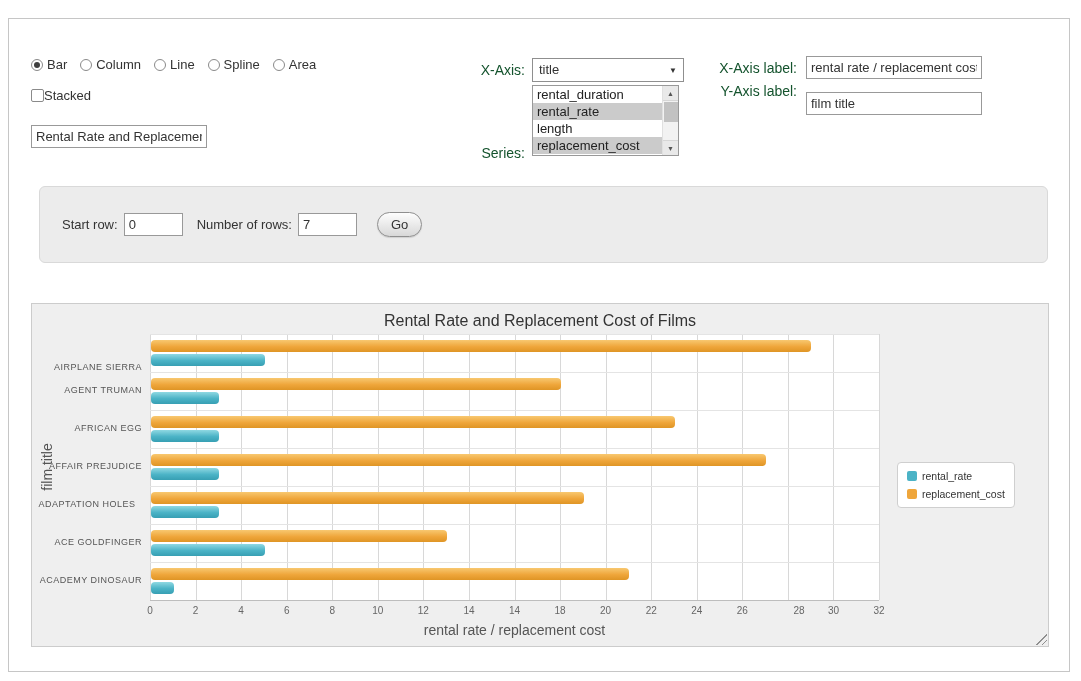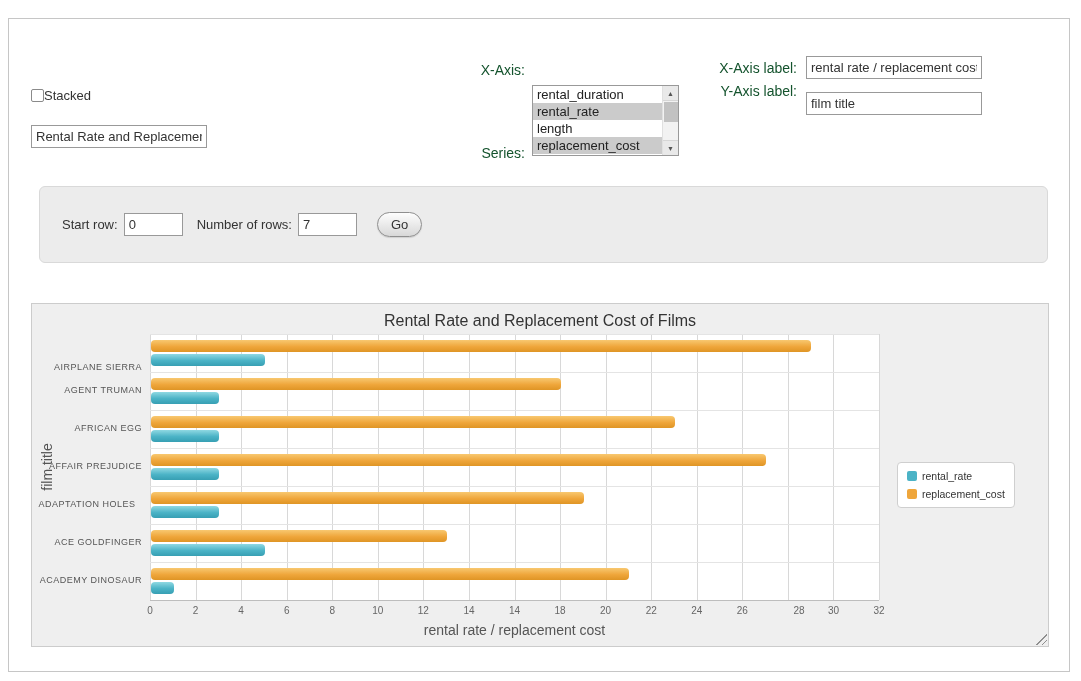--- a/index.html
+++ b/index.html
@@ -86,29 +86,55 @@
   .resize-handle { position:absolute; right:1px; bottom:1px; width:13px; height:13px;
                    background:repeating-linear-gradient(-45deg, transparent 0 3px, #8f8f8f 3px 4px);
                    clip-path:polygon(100% 0,100% 100%,0 100%); cursor:nwse-resize; }
 </style>
 </head>
 <body>
 
 <div id="app">
   <div class="fieldset">
 
+    <div class="radio-row" id="chart-type-radios">
+        <label class="radio-item">
+          <span class="radio sel"></span>
+          <span>Bar</span>
+        </label>
+        <label class="radio-item">
+          <span class="radio"></span>
+          <span>Column</span>
+        </label>
+        <label class="radio-item">
+          <span class="radio"></span>
+          <span>Line</span>
+        </label>
+        <label class="radio-item">
+          <span class="radio"></span>
+          <span>Spline</span>
+        </label>
+        <label class="radio-item">
+          <span class="radio"></span>
+          <span>Area</span>
+        </label>
+      </div>
 
     <label class="stacked-row">
       <span class="checkbox"></span>
       <span>Stacked</span>
     </label>
 
     <input class="txt title-input" value="Rental Rate and Replacement Cost of Films" style="">
 
     <div class="lbl xaxis-lbl">X-Axis:</div>
+    <div class="select">
+      <span>title</span>
+      <span class="select-arrow">▼</span>
+    </div>
 
     <div class="lbl series-lbl">Series:</div>
     <div class="listbox">
       <div id="series-options">
           <div class="opt">rental_duration</div>
           <div class="opt sel">rental_rate</div>
           <div class="opt">length</div>
           <div class="opt sel">replacement_cost</div>
         </div>
       <div class="sb">

